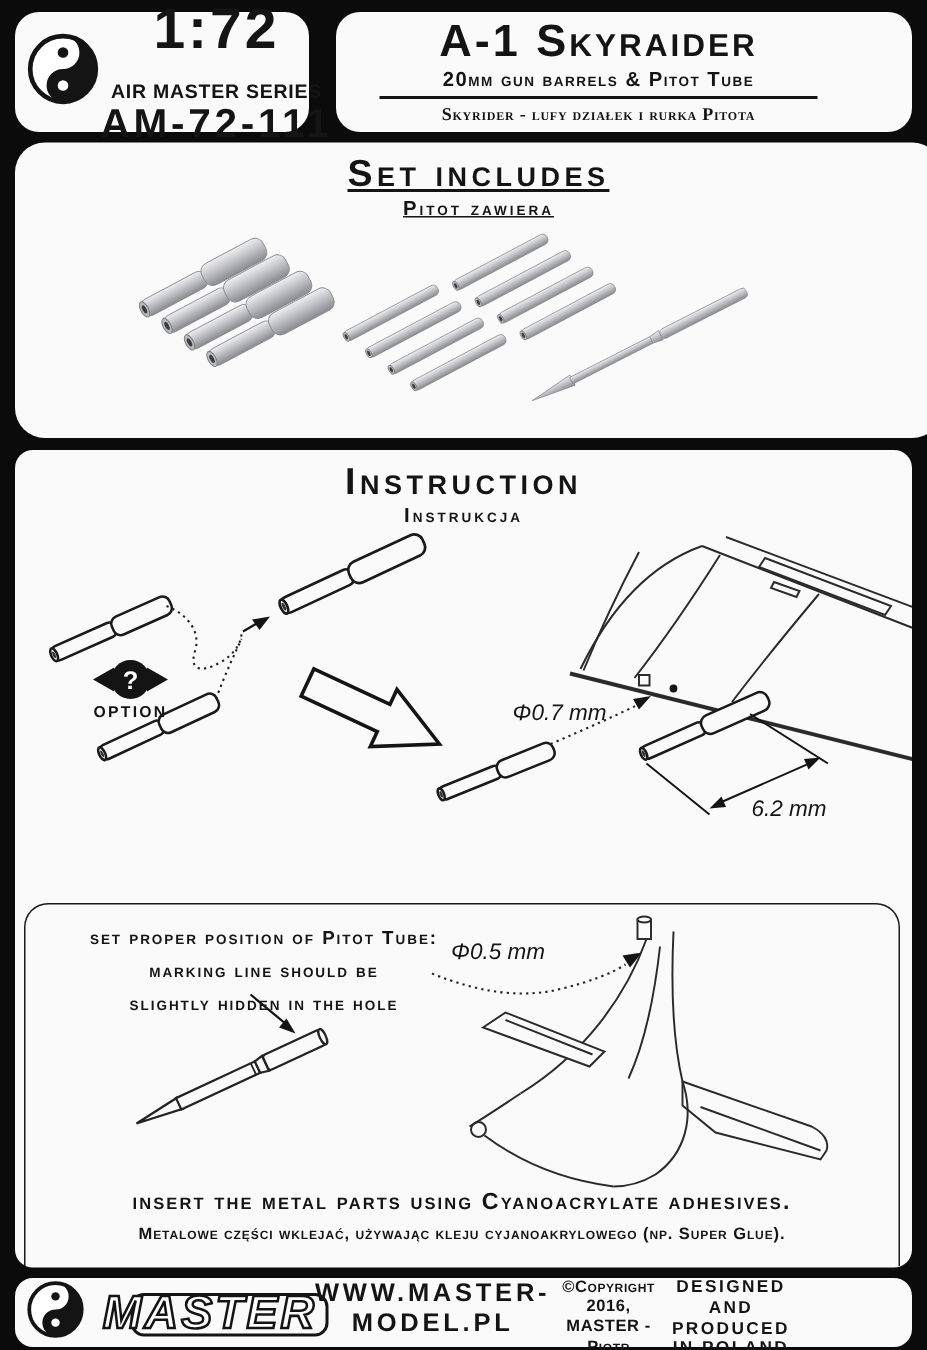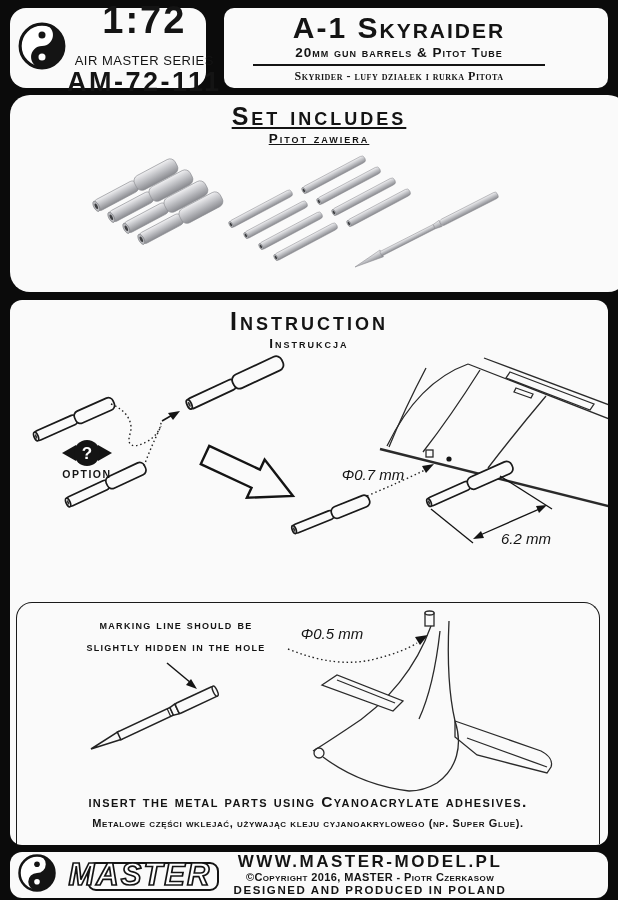--- a/index.html
+++ b/index.html
@@ -6,24 +6,24 @@
   #page{position:relative;width:618px;height:900px;background:#0b0b0b;overflow:hidden;
         font-family:"Liberation Sans","DejaVu Sans",sans-serif;color:#141414;}
   .panel{position:absolute;background:#fafafa;}
   .sc{font-variant:small-caps;font-weight:700;color:#141414;}
   .ctr{text-align:center;}
   
   #hdr-left{left:10px;top:8px;width:196px;height:80px;border-radius:16px;display:flex;align-items:center;}
   #hdr-left .logo{margin-left:7px;flex:0 0 auto;}
   #hdr-left .col{flex:1;text-align:center;line-height:1;}
   .scale-txt{font-size:38px;font-weight:700;letter-spacing:2px;}
-  .series-txt{font-size:13px;font-weight:400;letter-spacing:0.5px;margin-top:15px;white-space:nowrap;}
+  .series-txt{font-size:13px;font-weight:700;letter-spacing:0.5px;margin-top:15px;white-space:nowrap;}
   .code-txt{font-size:27px;font-weight:700;letter-spacing:2.5px;margin-top:2px;white-space:nowrap;}
   
-  #hdr-right{left:224px;top:8px;width:384px;height:80px;border-radius:10px;
+  #hdr-right{left:224px;top:8px;width:384px;height:80px;border-radius:16px;
              display:flex;flex-direction:column;justify-content:center;}
   #hdr-right .inner{width:300px;margin-left:25px;text-align:center;}
   .title-txt{font-size:30px;letter-spacing:2px;line-height:1.05;}
   .sub-en{font-size:13.5px;letter-spacing:1px;margin-top:2px;}
   .hr-line{height:2px;background:#141414;margin:4px 4px 3px 4px;}
   .sub-pl{font-size:12px;letter-spacing:0.5px;font-family:Liberation Serif, serif;}
   
   #panel-set{left:10px;top:95px;width:618px;height:197px;border-radius:20px;text-decoration:underline;}
   .sec-title{font-size:25px;letter-spacing:3px;line-height:1;margin-top:9px;}
   .sec-sub{font-size:13.5px;letter-spacing:2px;margin-top:2px;}
@@ -42,21 +42,21 @@
   
   #footer{left:10px;top:852px;width:598px;height:46px;border-radius:12px;display:flex;align-items:center;}
   #footer .logo{margin-left:7px;flex:0 0 auto;}
   #wordmark{position:relative;width:158px;height:40px;margin-left:4px;}
   #wordmark .frame{position:absolute;left:26px;top:7px;width:128px;height:25px;
                    border:2px solid #141414;border-radius:9px;}
   #wordmark .txt{position:absolute;left:0;top:0;width:100%;line-height:40px;
                  font-size:31px;font-weight:700;letter-spacing:2px;color:#fff;
                  -webkit-text-stroke:1.7px #141414;text-align:center;font-style:italic;}
   #footer-info{position:absolute;left:200px;top:0;width:320px;height:46px;
-               display:flex;flex-direction:column;justify-content:center;text-align:center;}
+               display:flex;justify-content:center;text-align:center;}
   .web-txt{font-size:17px;font-weight:700;letter-spacing:2.5px;line-height:1.15;}
   .copy-txt{font-size:11px;letter-spacing:0.4px;line-height:1.2;}
   .made-txt{font-size:11.5px;font-weight:700;letter-spacing:1.6px;line-height:1.2;}
   
   svg text{font-family:"Liberation Sans","DejaVu Sans",sans-serif;}
   .dim-label{font-style:italic;font-size:15px;fill:#141414;}
   .opt-label{font-size:10.5px;font-weight:bold;letter-spacing:1.5px;fill:#141414;}
 </style>
 </head>
 <body>
@@ -307,20 +307,21 @@
           <path d="M320,77 L378,100"></path>
           <path d="M438,118 L524,148 C532,152 536,158 534,164 L530,170 L460,152 L438,134 Z" fill="#fafafa"></path>
           <path d="M450,135 L530,164"></path>
           <circle cx="302" cy="150" r="5"></circle>
           <path d="M306,154 C330,172 360,184 392,188"></path>
           <path d="M438,118 C446,142 440,166 420,180 C410,186 400,188 392,188"></path>
         </g>
       </svg>
 
       <div id="pitot-note" class="sc ctr">
+        <div>set proper position of Pitot Tube:</div>
         <div>marking line should be</div>
         <div>slightly hidden in the hole</div>
       </div>
 
       <div id="adhesive" class="ctr">
         <div class="sc adh-en">insert the metal parts using Cyanoacrylate adhesives.</div>
         <div class="sc adh-pl">Metalowe części wklejać, używając kleju cyjanoakrylowego (np. Super Glue).</div>
       </div>
     </div>
   </div>

